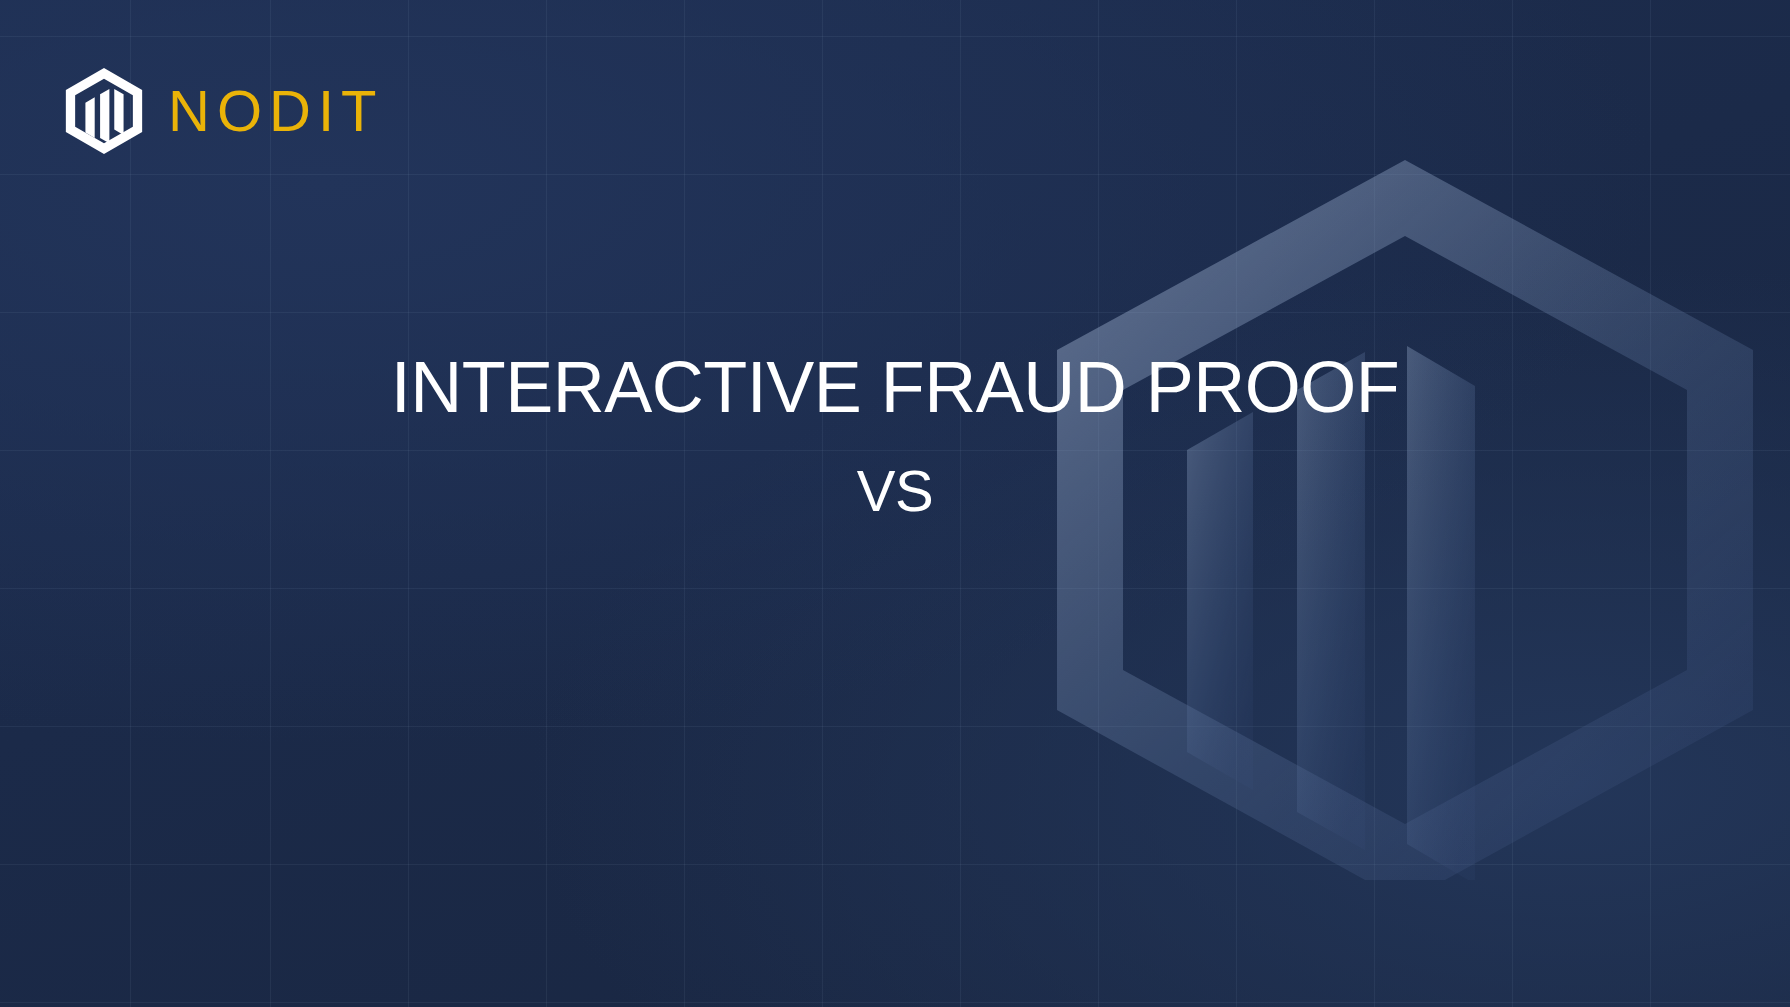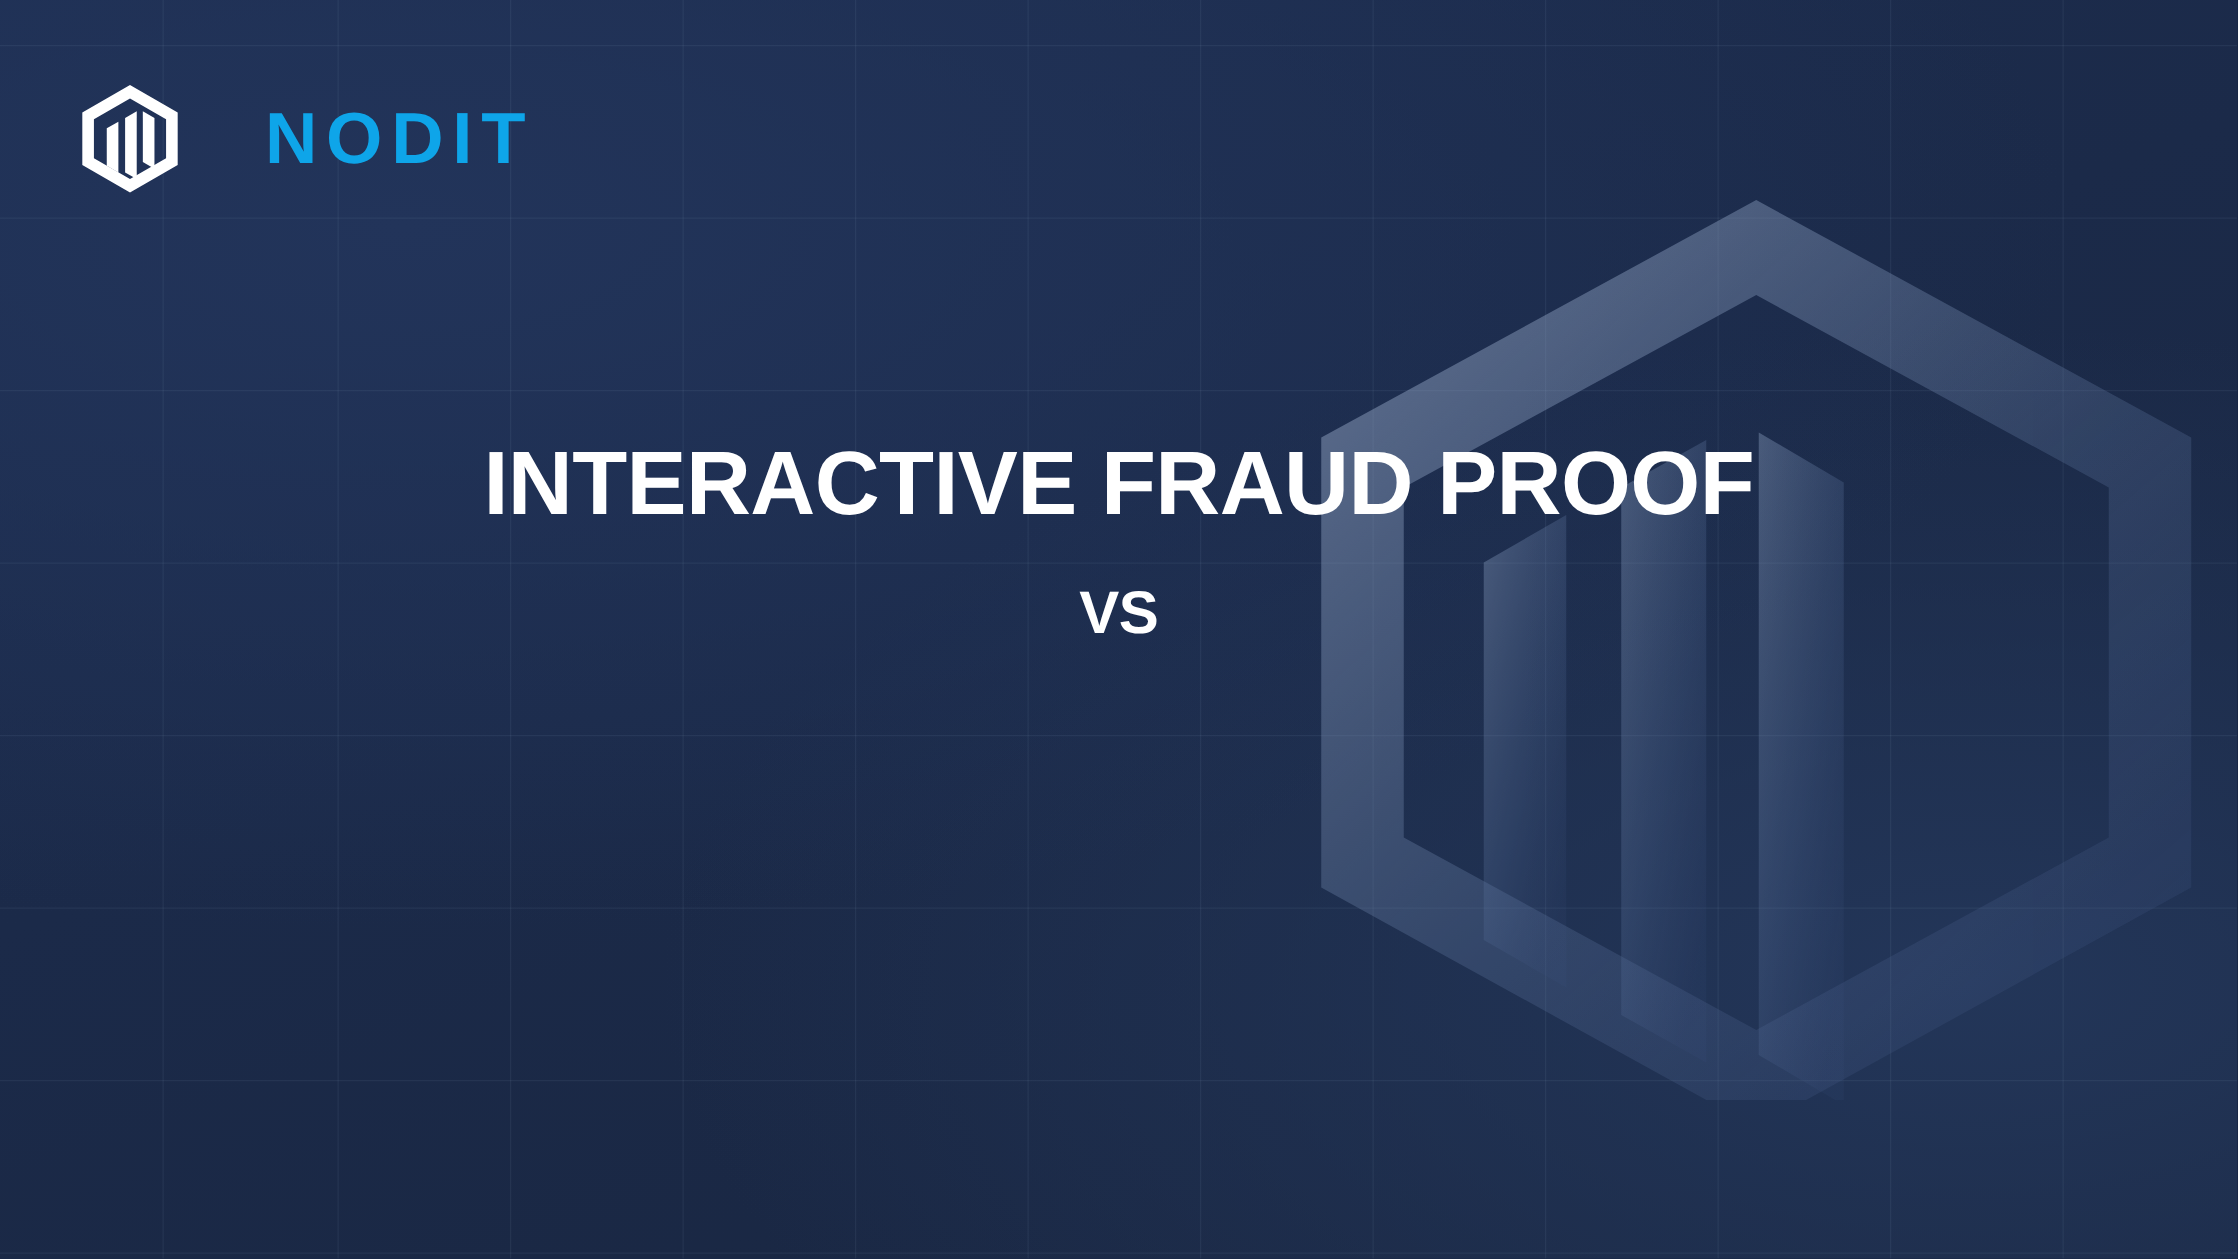--- a/index.html
+++ b/index.html
@@ -53,45 +53,44 @@
   .brand {
     position: absolute;
     left: 62px;
     top: 66px;
     display: flex;
     align-items: center;
     gap: 22px;
   }
   .brand-mark { width: 84px; height: 90px; display: block; }
   .brand-word {
-    color: #0ea5e9;
+    color: #eab308;
     font-size: 58px;
-    font-weight: 700;
+    font-weight: 400;
     letter-spacing: 7px;
     line-height: 1;
     white-space: nowrap;
-    margin-left: 44px;
   }
 
   
   .headline {
     position: absolute;
     left: 0;
     right: 0;
     top: 336px;
     text-align: center;
     color: #ffffff;
-    font-weight: 700;
+    font-weight: 400;
     font-size: 72px;
     line-height: 103px;
     letter-spacing: -0.5px;
     white-space: nowrap;
   }
   .headline .line { display: block; }
-  .line-vs { font-size: 48px; }
+  .line-vs { font-size: 58px; }
 </style>
 </head>
 <body>
 
 <div id="stage">
 
   <div class="bg-base"></div>
 
   <div class="bg-grid">
     <div class="gl-v" style="left:130px"></div>

